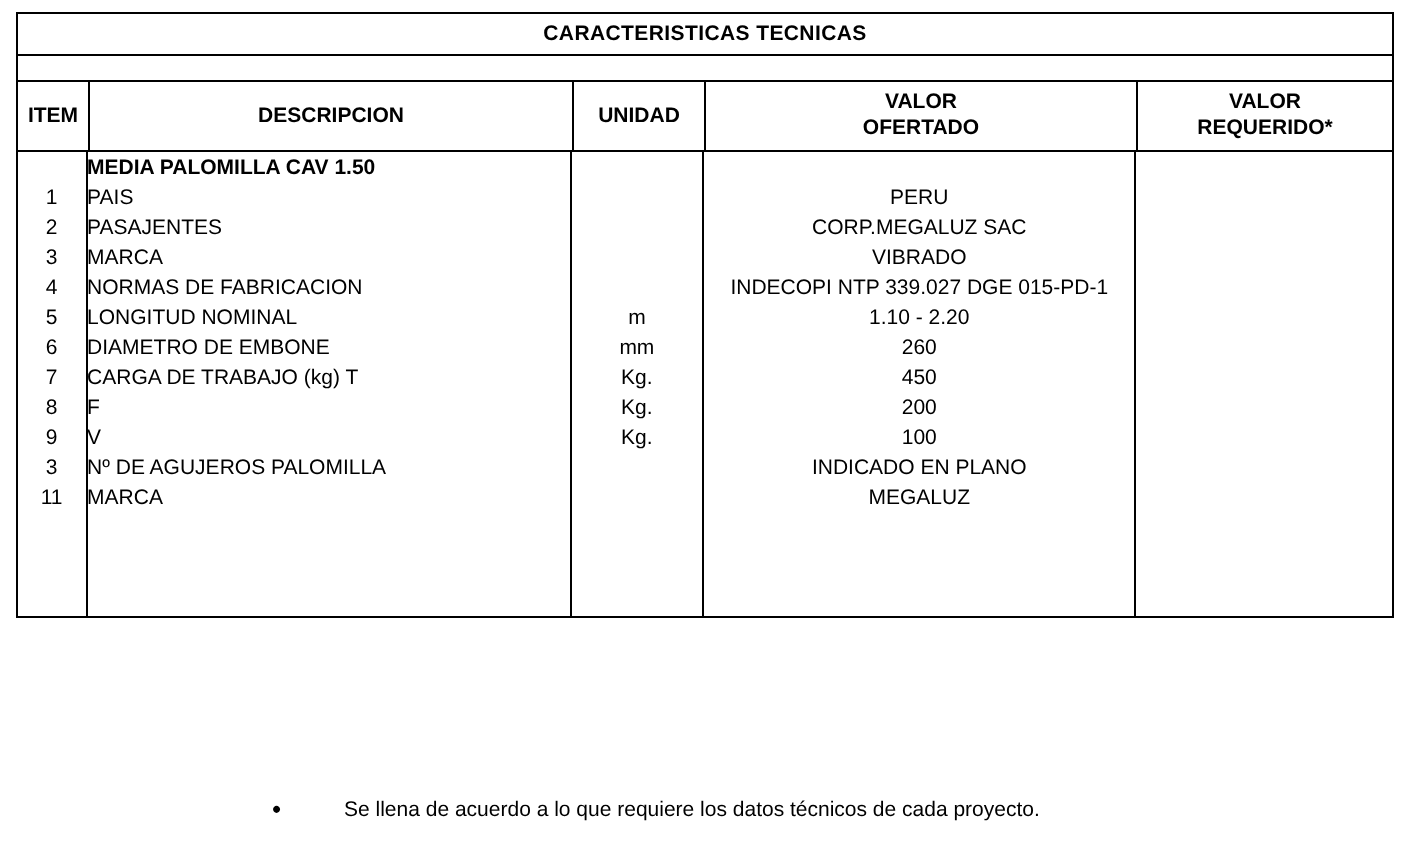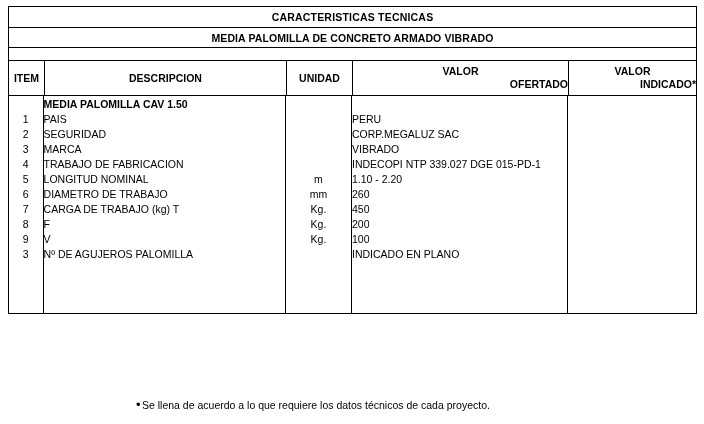--- a/index.html
+++ b/index.html
@@ -55,21 +55,20 @@
   .head-cell {
     text-align: center;
     font-weight: bold;
     font-size: 10.5px;
     height: 34px;
     line-height: 13px;
     padding: 2px 0;
   }
   .head-cell .line2 {
     display: block;
-    text-align: right;
   }
   .c-item {
     text-align: center;
     font-size: 10.5px;
     height: 15px;
   }
   .c-desc {
     text-align: left;
     padding-left: 7px;
     font-size: 10.5px;
@@ -78,20 +77,21 @@
   .c-desc.bold {
     font-weight: bold;
     margin-top: 24px;
   }
   .c-unit {
     text-align: center;
     font-size: 10.5px;
     height: 15px;
   }
   .c-ofert {
+    text-align: center;
     font-size: 10.5px;
     height: 15px;
   }
   .c-req {
     text-align: center;
     font-size: 10.5px;
     height: 15px;
   }
   .body-outer {
     border: 1px solid #000000;
@@ -122,57 +122,54 @@
   }
   .footnote .bullet {
     position: absolute;
     left: 0;
     top: 0;
     font-size: 13px;
     line-height: 13px;
   }
   .footnote .fn-text {
     display: block;
-    margin-left: 6px;
+    margin-left: 36px;
   }
 </style>
 </head>
 <body>
 
 <div class="page">
 
   <table class="spec-table">
     <colgroup>
       <col style="width:36px">
       <col style="width:242px">
       <col style="width:66px">
       <col style="width:216px">
       <col style="width:128px">
     </colgroup>
     <tbody>
       <tr>
         <td class="title-cell" colspan="5">CARACTERISTICAS TECNICAS</td>
       </tr>
-      <tr>
-        <td class="subtitle-cell" colspan="5">MEDIA PALOMILLA DE CONCRETO ARMADO VIBRADO</td>
-      </tr>
       <tr class="spacer-row">
         <td colspan="5"></td>
       </tr>
       <tr>
         <td class="head-cell">ITEM</td>
         <td class="head-cell">DESCRIPCION</td>
         <td class="head-cell">UNIDAD</td>
         <td class="head-cell">
           <span>VALOR</span>
           <span class="line2">OFERTADO</span>
         </td>
         <td class="head-cell">
           <span>VALOR</span>
-          <span class="line2">INDICADO*</span>
+          <span class="line2">REQUERIDO*</span>
         </td>
       </tr>
 
       <tr>
         <td class="body-outer" colspan="5">
           <table class="inner-table">
             <colgroup>
               <col style="width:34px">
               <col style="width:242px">
               <col style="width:66px">
@@ -189,49 +186,49 @@
                 </tr>
                 <tr>
                   <td class="c-item">1</td>
                   <td class="c-desc">PAIS</td>
                   <td class="c-unit"></td>
                   <td class="c-ofert">PERU</td>
                   <td class="c-req"></td>
                 </tr>
                 <tr>
                   <td class="c-item">2</td>
-                  <td class="c-desc">SEGURIDAD</td>
+                  <td class="c-desc">PASAJENTES</td>
                   <td class="c-unit"></td>
                   <td class="c-ofert">CORP.MEGALUZ SAC</td>
                   <td class="c-req"></td>
                 </tr>
                 <tr>
                   <td class="c-item">3</td>
                   <td class="c-desc">MARCA</td>
                   <td class="c-unit"></td>
                   <td class="c-ofert">VIBRADO</td>
                   <td class="c-req"></td>
                 </tr>
                 <tr>
                   <td class="c-item">4</td>
-                  <td class="c-desc">TRABAJO DE FABRICACION</td>
+                  <td class="c-desc">NORMAS DE FABRICACION</td>
                   <td class="c-unit"></td>
                   <td class="c-ofert">INDECOPI NTP 339.027 DGE 015-PD-1</td>
                   <td class="c-req"></td>
                 </tr>
                 <tr>
                   <td class="c-item">5</td>
                   <td class="c-desc">LONGITUD NOMINAL</td>
                   <td class="c-unit">m</td>
                   <td class="c-ofert">1.10  - 2.20</td>
                   <td class="c-req"></td>
                 </tr>
                 <tr>
                   <td class="c-item">6</td>
-                  <td class="c-desc">DIAMETRO DE TRABAJO</td>
+                  <td class="c-desc">DIAMETRO DE EMBONE</td>
                   <td class="c-unit">mm</td>
                   <td class="c-ofert">260</td>
                   <td class="c-req"></td>
                 </tr>
                 <tr>
                   <td class="c-item">7</td>
                   <td class="c-desc">CARGA DE TRABAJO (kg) T</td>
                   <td class="c-unit">Kg.</td>
                   <td class="c-ofert">450</td>
                   <td class="c-req"></td>
@@ -251,20 +248,27 @@
                   <td class="c-req"></td>
                 </tr>
                 <tr>
                   <td class="c-item">3</td>
                   <td class="c-desc">Nº DE AGUJEROS PALOMILLA</td>
                   <td class="c-unit"></td>
                   <td class="c-ofert">INDICADO EN PLANO</td>
                   <td class="c-req"></td>
                 </tr>
                 <tr>
+                  <td class="c-item">11</td>
+                  <td class="c-desc">MARCA</td>
+                  <td class="c-unit"></td>
+                  <td class="c-ofert">MEGALUZ</td>
+                  <td class="c-req"></td>
+                </tr>
+                <tr>
                   <td class="blank-area"></td>
                   <td class="blank-area"></td>
                   <td class="blank-area"></td>
                   <td class="blank-area"></td>
                   <td class="blank-area"></td>
                 </tr>
               </tbody>
           </table>
         </td>
       </tr>

